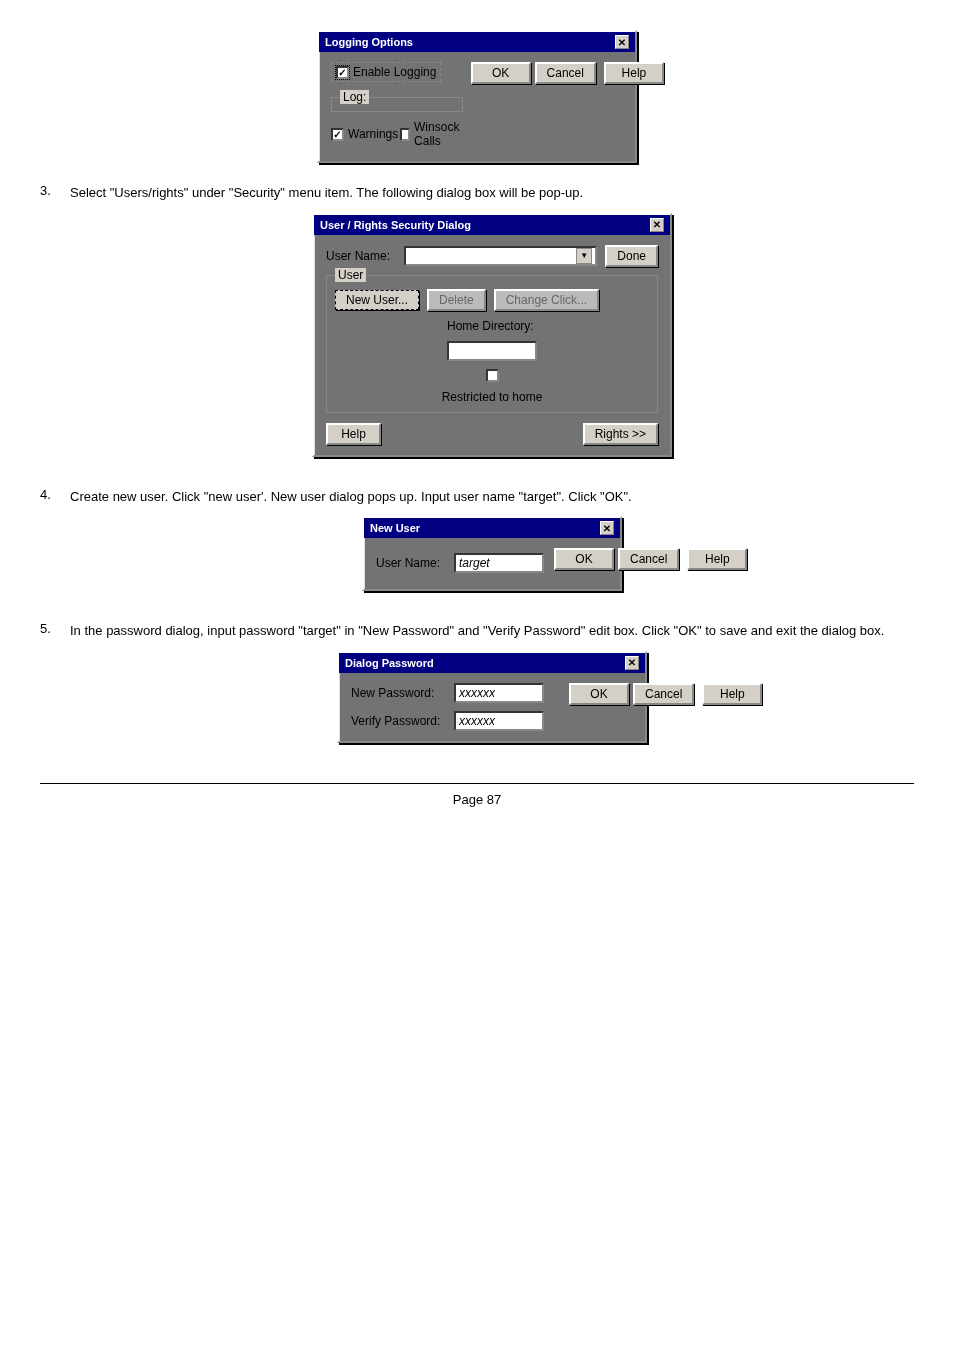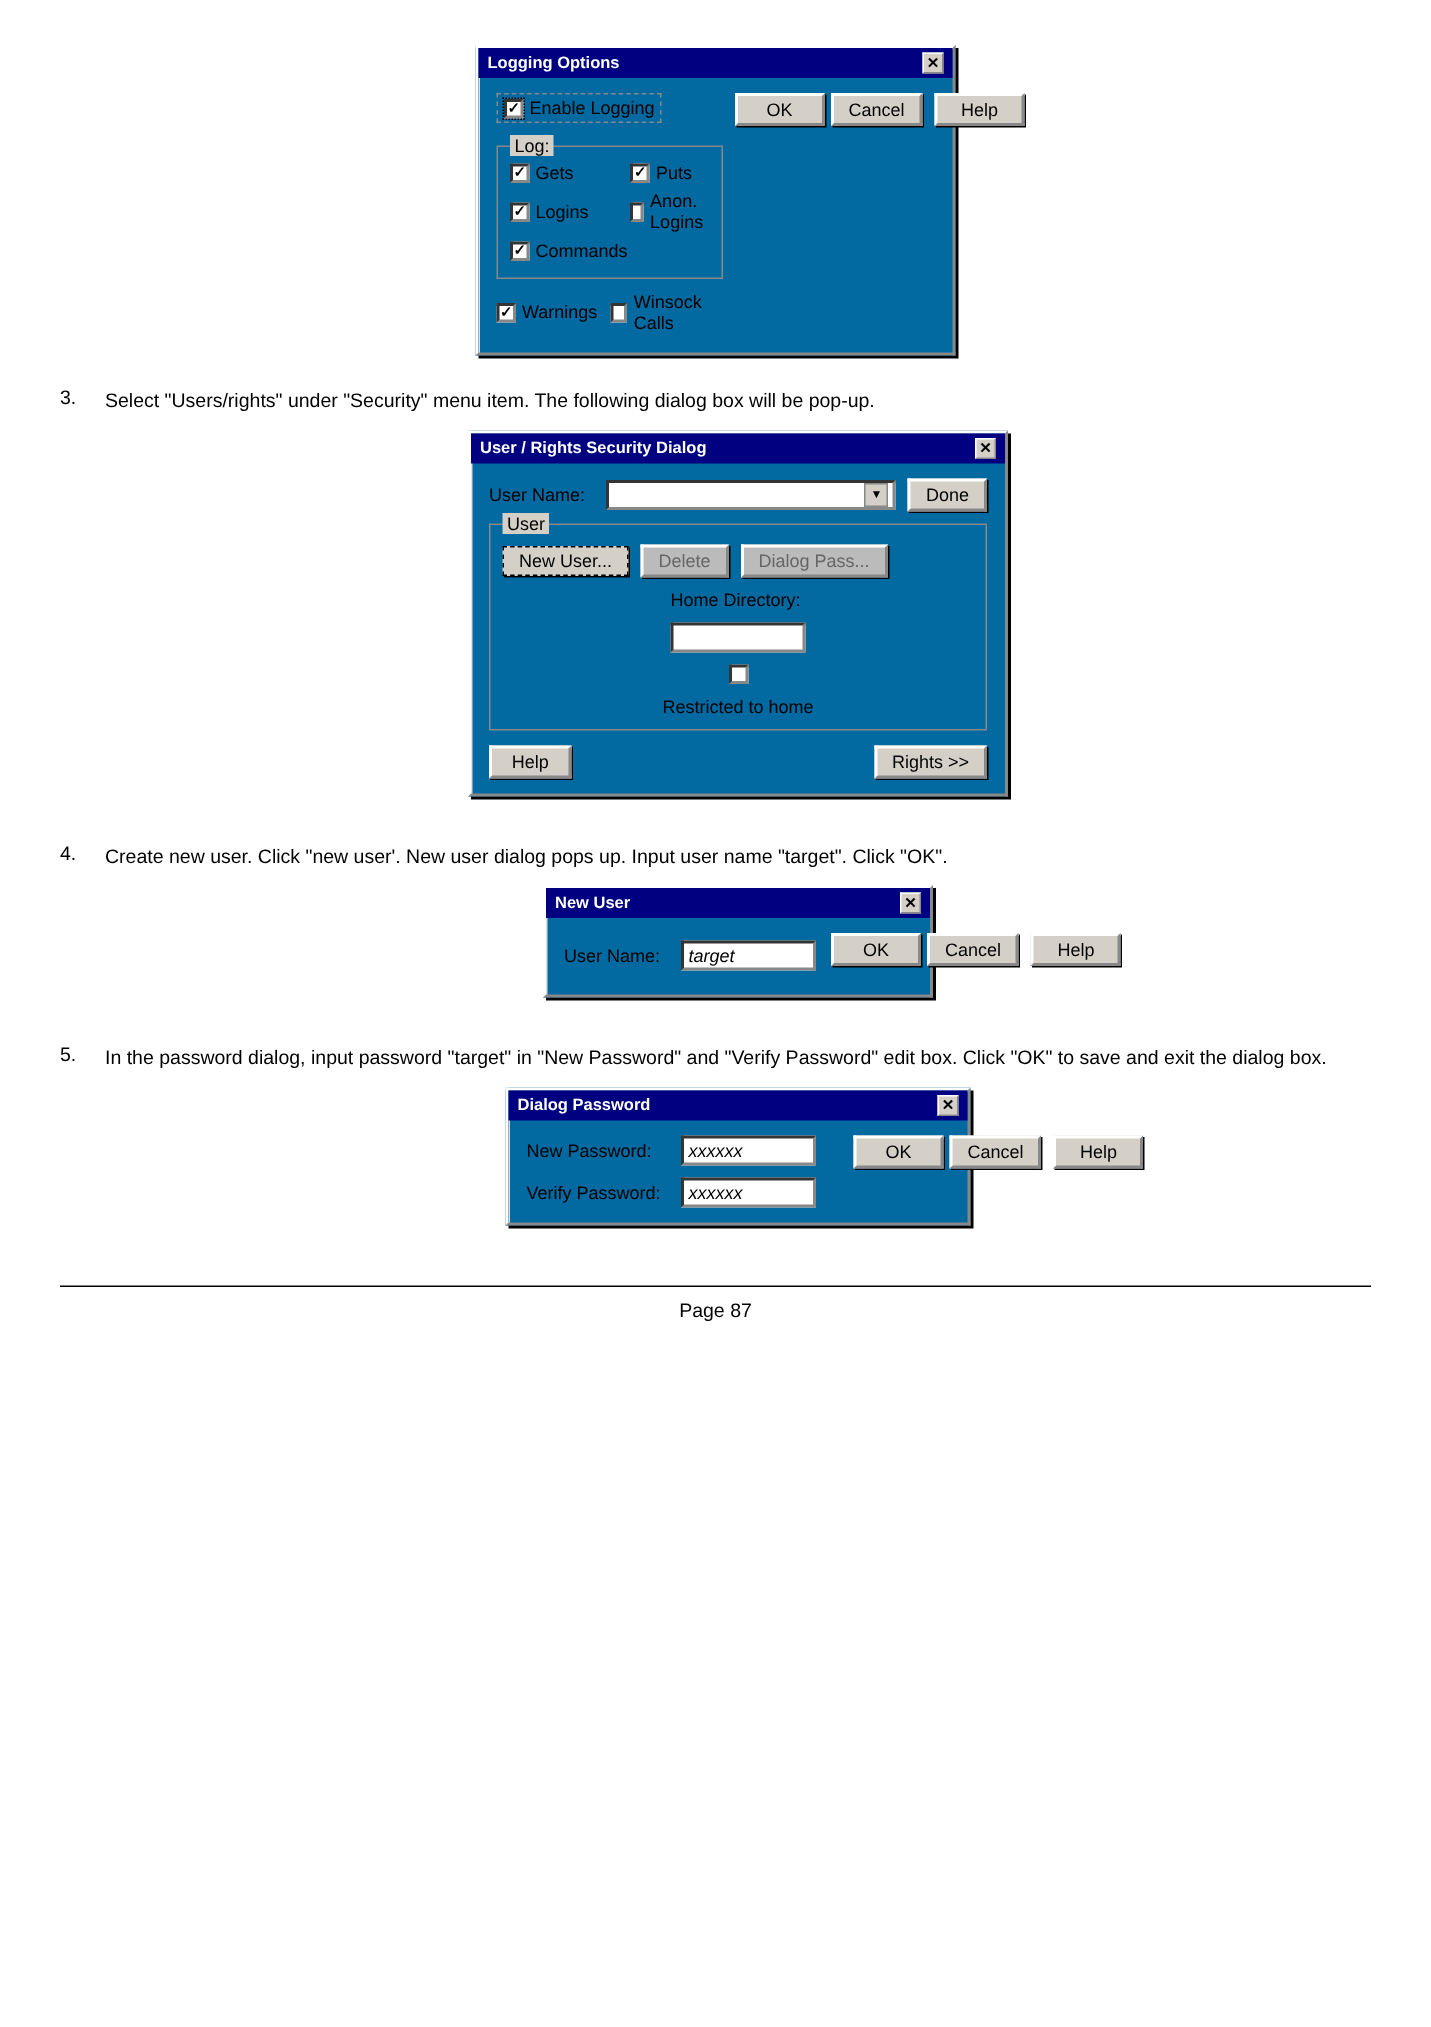--- a/index.html
+++ b/index.html
@@ -8,21 +8,21 @@
       font-family: Arial, sans-serif;
       font-size: 13px;
       color: #000;
       width: 954px;
       min-height: 1351px;
       padding: 20px 40px;
     }
 
     
     .dialog-window {
-      background: #0369a1;
+      background: #737373;
       border: 2px solid #888;
       border-top: 2px solid #fff;
       border-left: 2px solid #fff;
       box-shadow: 2px 2px 0 #000, inset 1px 1px 0 #dfdfdf;
       display: inline-block;
     }
     .dialog-titlebar {
       background: #000080;
       color: #fff;
       font-size: 11px;
@@ -196,42 +196,20 @@
         <div style="flex:1;">
           
           <div style="margin-bottom:10px; border: 1px dashed #888; padding:2px 4px; display:inline-flex; align-items:center; gap:4px;">
             <div class="win-checkbox checked dotted-border"></div>
             <span style="font-size:12px;">Enable Logging</span>
           </div>
 
           
           <div class="groupbox">
             <span class="groupbox-legend">Log:</span>
-            <div style="margin-top:5px; display:grid; grid-template-columns:1fr 1fr; gap:2px;">
-              <div class="win-checkbox-label">
-                <div class="win-checkbox checked"></div>
-                <span>Gets</span>
-              </div>
-              <div class="win-checkbox-label">
-                <div class="win-checkbox checked"></div>
-                <span>Puts</span>
-              </div>
-              <div class="win-checkbox-label">
-                <div class="win-checkbox checked"></div>
-                <span>Logins</span>
-              </div>
-              <div class="win-checkbox-label">
-                <div class="win-checkbox"></div>
-                <span>Anon. Logins</span>
-              </div>
-              <div class="win-checkbox-label">
-                <div class="win-checkbox checked"></div>
-                <span>Commands</span>
-              </div>
-            </div>
           </div>
 
           
           <div style="margin-top:8px; display:grid; grid-template-columns:1fr 1fr; gap:2px;">
             <div class="win-checkbox-label">
               <div class="win-checkbox checked"></div>
               <span>Warnings</span>
             </div>
             <div class="win-checkbox-label">
               <div class="win-checkbox"></div>
@@ -272,21 +250,21 @@
                 <div class="win-dropdown-arrow">▼</div>
               </div>
               <button class="win-button" style="min-width:50px;">Done</button>
             </div>
 
             <div class="groupbox" style="margin-bottom:10px;">
               <span class="groupbox-legend">User</span>
               <div style="margin-top:8px; display:flex; align-items:center; gap:8px; margin-bottom:8px;">
                 <button class="win-button" style="border: 1px dashed #000; font-size:12px; min-width:70px;">New User...</button>
                 <button class="win-button" style="background:#bbb; color:#666; min-width:55px;">Delete</button>
-                <button class="win-button" style="background:#bbb; color:#666; min-width:80px;">Dialog Pass...</button>
+                <button class="win-button" style="background:#bbb; color:#666; min-width:80px;">Change Click...</button>
               </div>
               <div style="display:flex; align-items:center; gap:8px;flex-direction:column;">
                 <span style="font-size:12px; min-width:90px;">Home Directory:</span>
                 <div class="win-input" style="width:90px;"></div>
                 <div class="win-checkbox"></div>
                 <span style="font-size:12px;">Restricted to home</span>
               </div>
             </div>
 
             <div style="display:flex; justify-content:space-between; align-items:center;">

